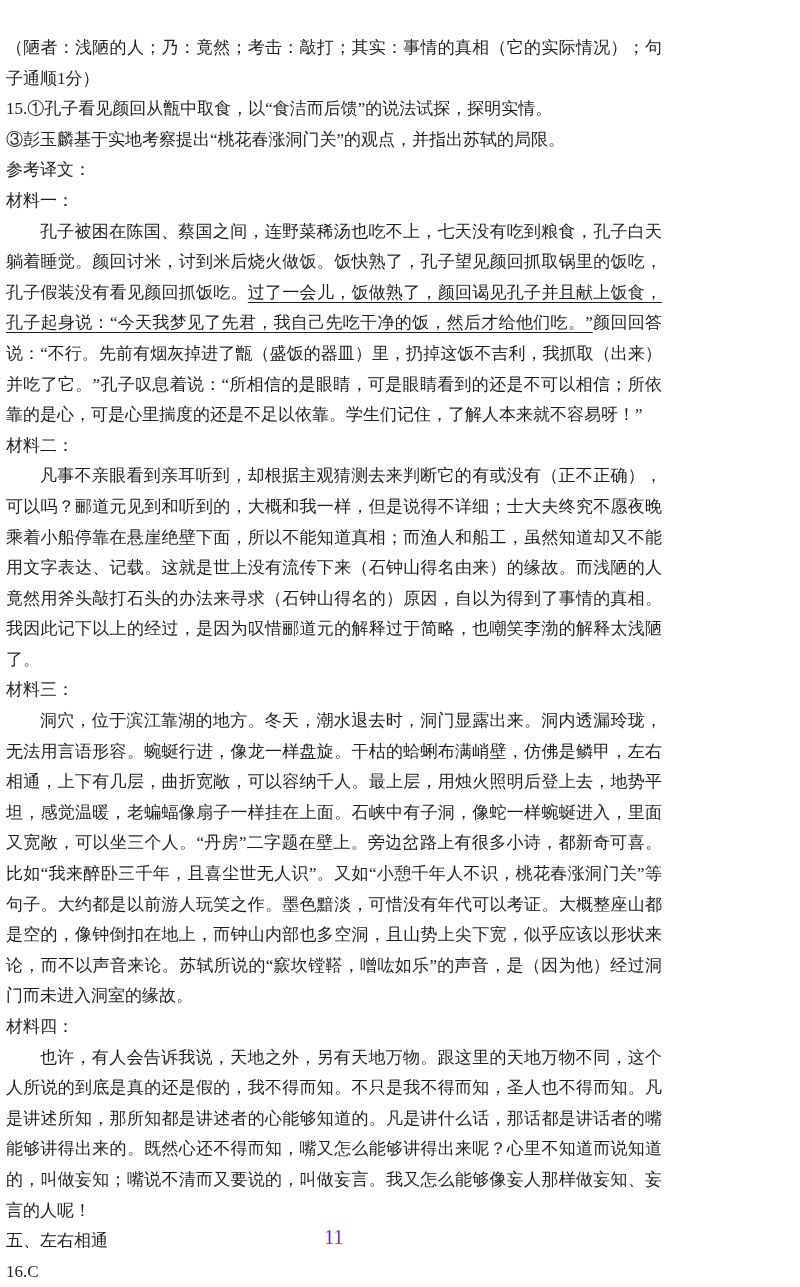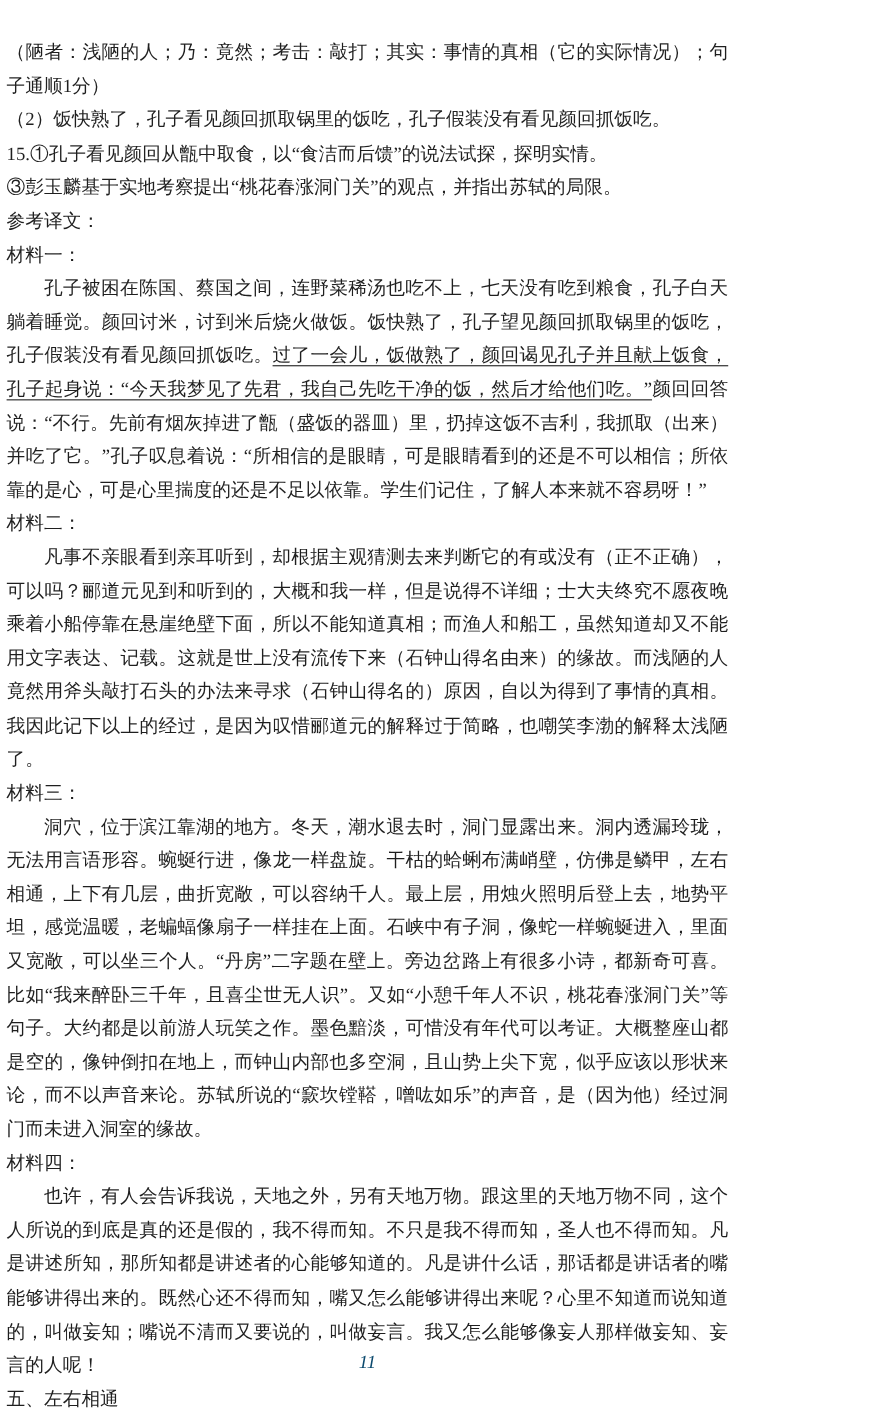--- a/index.html
+++ b/index.html
@@ -35,32 +35,30 @@
     text-decoration: underline;
     text-underline-offset: 4px;
     text-decoration-thickness: 1px;
   }
   .page-number {
     position: absolute;
     bottom: 38px;
     left: 0;
     width: 100%;
     text-align: center;
-    font-size: 17px;
-    color: #0c4a6e;
-    font-style: italic;
+    font-size: 20px;
+    color: #6d28d9;
   }
 </style>
 </head>
 <body>
 
 <div class="page">
   <div class="content">
       <p class="line"><span>（陋者：浅陋的人；乃：竟然；考击：敲打；其实：事情的真相（它的实际情况）；句子通顺1分）</span></p>
-      <p class="line"><span>（2）饭快熟了，孔子看见颜回抓取锅里的饭吃，孔子假装没有看见颜回抓饭吃。</span></p>
       <p class="line"><span>15.①孔子看见颜回从甑中取食，以“食洁而后馈”的说法试探，探明实情。</span></p>
       <p class="line"><span>③彭玉麟基于实地考察提出“桃花春涨洞门关”的观点，并指出苏轼的局限。</span></p>
       <p class="line"><span>参考译文：</span></p>
       <p class="line"><span>材料一：</span></p>
       <p class="line indent"><span>孔子被困在陈国、蔡国之间，连野菜稀汤也吃不上，七天没有吃到粮食，孔子白天躺着睡觉。颜回讨米，讨到米后烧火做饭。饭快熟了，孔子望见颜回抓取锅里的饭吃，孔子假装没有看见颜回抓饭吃。</span><span class="u">过了一会儿，饭做熟了，颜回谒见孔子并且献上饭食，孔子起身说：“今天我梦见了先君，我自己先吃干净的饭，然后才给他们吃。”</span><span>颜回回答说：“不行。先前有烟灰掉进了甑（盛饭的器皿）里，扔掉这饭不吉利，我抓取（出来）并吃了它。”孔子叹息着说：“所相信的是眼睛，可是眼睛看到的还是不可以相信；所依靠的是心，可是心里揣度的还是不足以依靠。学生们记住，了解人本来就不容易呀！”</span></p>
       <p class="line"><span>材料二：</span></p>
       <p class="line indent"><span>凡事不亲眼看到亲耳听到，却根据主观猜测去来判断它的有或没有（正不正确），可以吗？郦道元见到和听到的，大概和我一样，但是说得不详细；士大夫终究不愿夜晚乘着小船停靠在悬崖绝壁下面，所以不能知道真相；而渔人和船工，虽然知道却又不能用文字表达、记载。这就是世上没有流传下来（石钟山得名由来）的缘故。而浅陋的人竟然用斧头敲打石头的办法来寻求（石钟山得名的）原因，自以为得到了事情的真相。我因此记下以上的经过，是因为叹惜郦道元的解释过于简略，也嘲笑李渤的解释太浅陋了。</span></p>
       <p class="line"><span>材料三：</span></p>
       <p class="line indent"><span>洞穴，位于滨江靠湖的地方。冬天，潮水退去时，洞门显露出来。洞内透漏玲珑，无法用言语形容。蜿蜒行进，像龙一样盘旋。干枯的蛤蜊布满峭壁，仿佛是鳞甲，左右相通，上下有几层，曲折宽敞，可以容纳千人。最上层，用烛火照明后登上去，地势平坦，感觉温暖，老蝙蝠像扇子一样挂在上面。石峡中有子洞，像蛇一样蜿蜒进入，里面又宽敞，可以坐三个人。“丹房”二字题在壁上。旁边岔路上有很多小诗，都新奇可喜。比如“我来醉卧三千年，且喜尘世无人识”。又如“小憩千年人不识，桃花春涨洞门关”等句子。大约都是以前游人玩笑之作。墨色黯淡，可惜没有年代可以考证。大概整座山都是空的，像钟倒扣在地上，而钟山内部也多空洞，且山势上尖下宽，似乎应该以形状来论，而不以声音来论。苏轼所说的“窾坎镗鞳，噌吰如乐”的声音，是（因为他）经过洞门而未进入洞室的缘故。</span></p>
       <p class="line"><span>材料四：</span></p>

